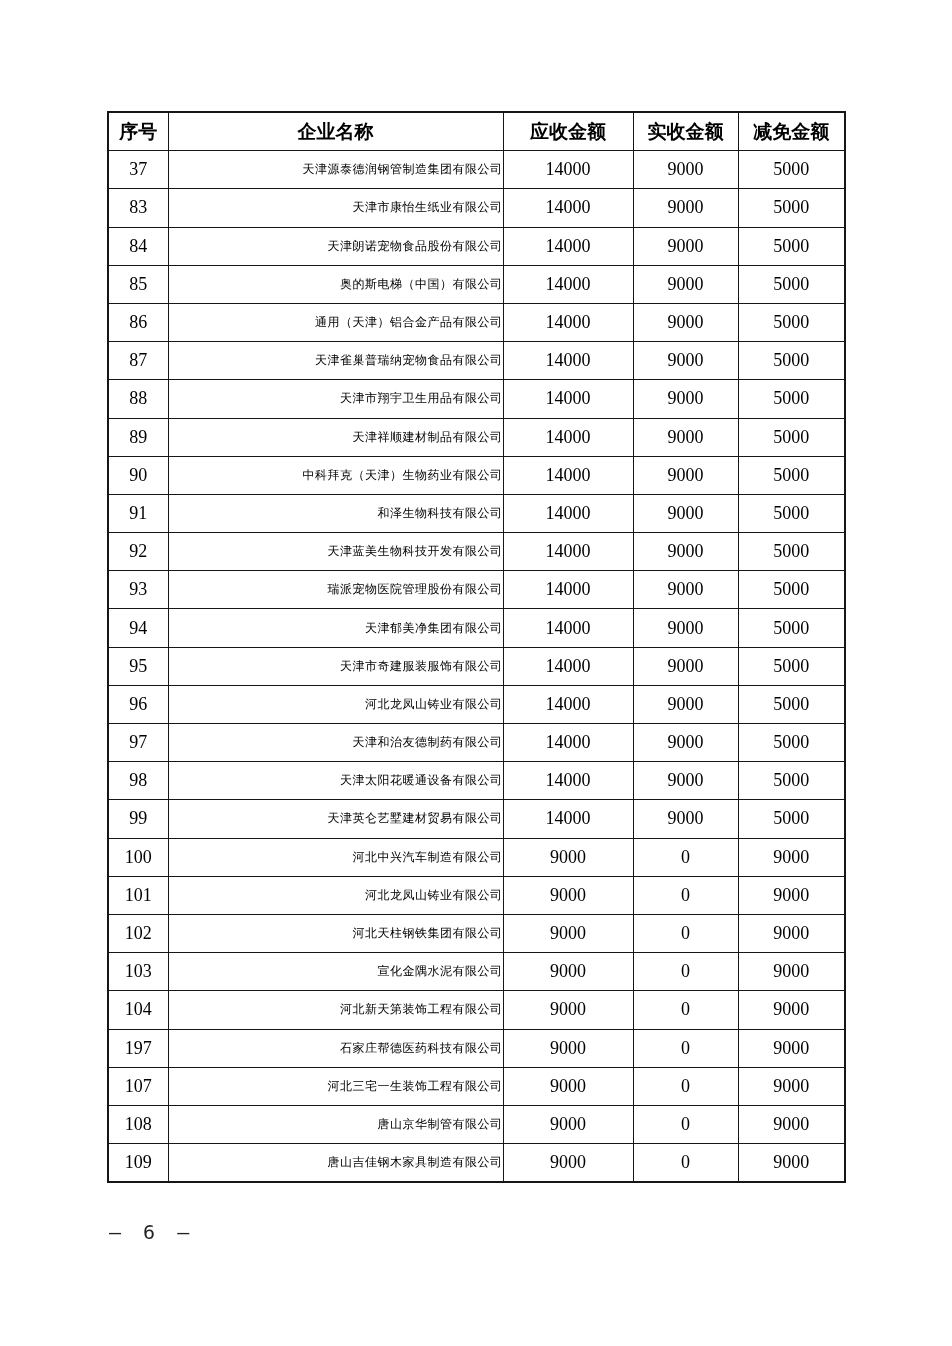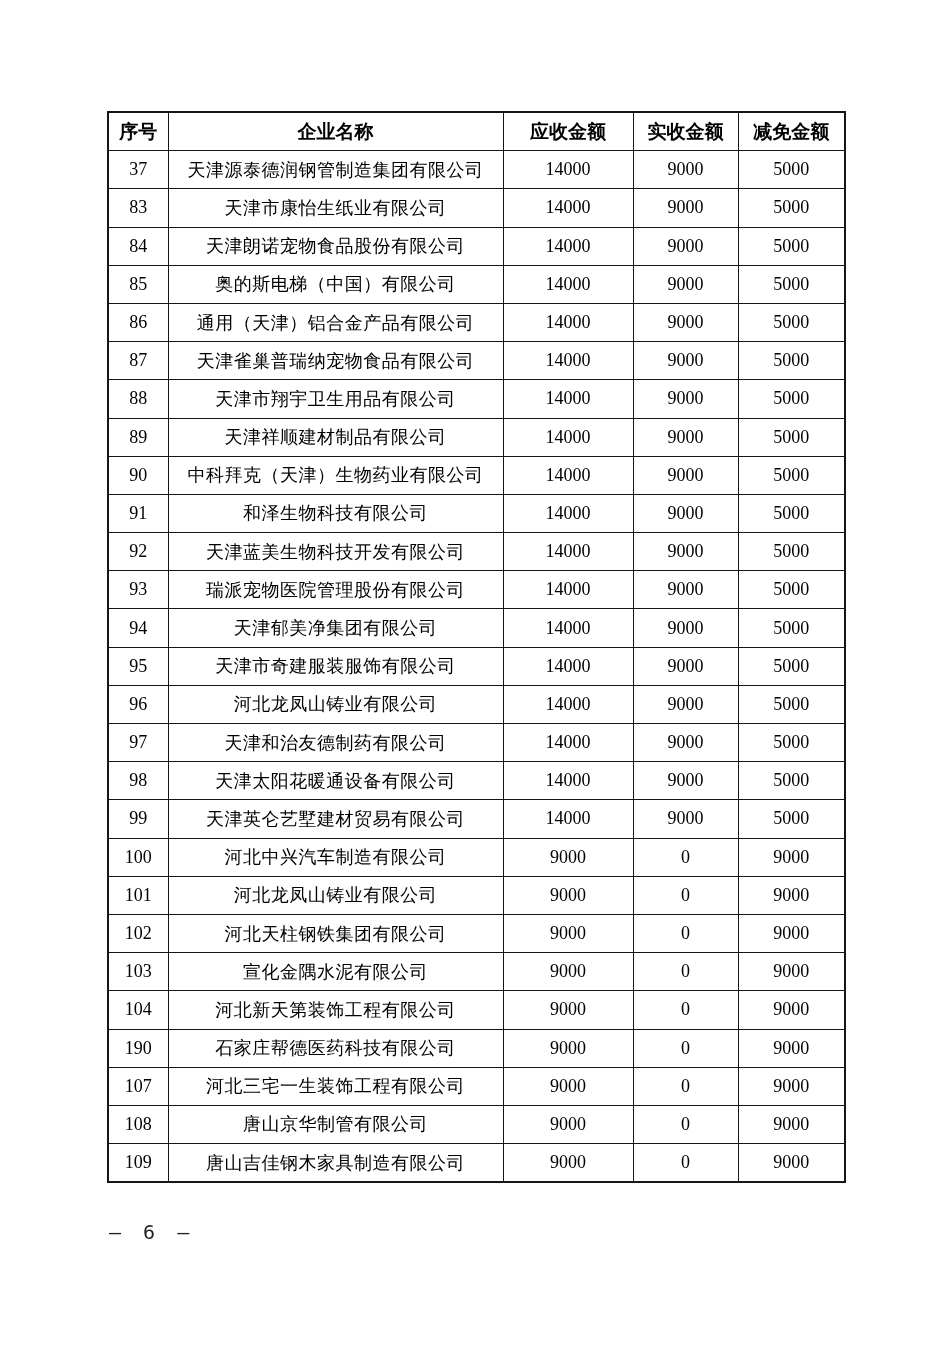--- a/index.html
+++ b/index.html
@@ -39,23 +39,23 @@
     font-weight: 700;
     text-align: center;
     font-family: "Liberation Serif", "DejaVu Serif", serif;
   }
   td.cell-num {
     text-align: center;
     font-size: 18px;
     font-family: "Liberation Serif", "DejaVu Serif", serif;
   }
   td.cell-name {
-    text-align: center;
+    text-align: right;
     padding-left: 9px;
-    font-size: 18px;
+    font-size: 12px;
     letter-spacing: 0.5px;
   }
   .footer-page-number {
     position: absolute;
     left: 109px;
     top: 1220px;
     font-size: 20px;
     letter-spacing: 3px;
     word-spacing: 4px;
     color: #222222;
@@ -240,21 +240,21 @@
       <td class="cell-num">9000</td>
     </tr>
         <tr>
       <td class="cell-num">104</td>
       <td class="cell-name">河北新天第装饰工程有限公司</td>
       <td class="cell-num">9000</td>
       <td class="cell-num">0</td>
       <td class="cell-num">9000</td>
     </tr>
         <tr>
-      <td class="cell-num">190</td>
+      <td class="cell-num">197</td>
       <td class="cell-name">石家庄帮德医药科技有限公司</td>
       <td class="cell-num">9000</td>
       <td class="cell-num">0</td>
       <td class="cell-num">9000</td>
     </tr>
         <tr>
       <td class="cell-num">107</td>
       <td class="cell-name">河北三宅一生装饰工程有限公司</td>
       <td class="cell-num">9000</td>
       <td class="cell-num">0</td>

